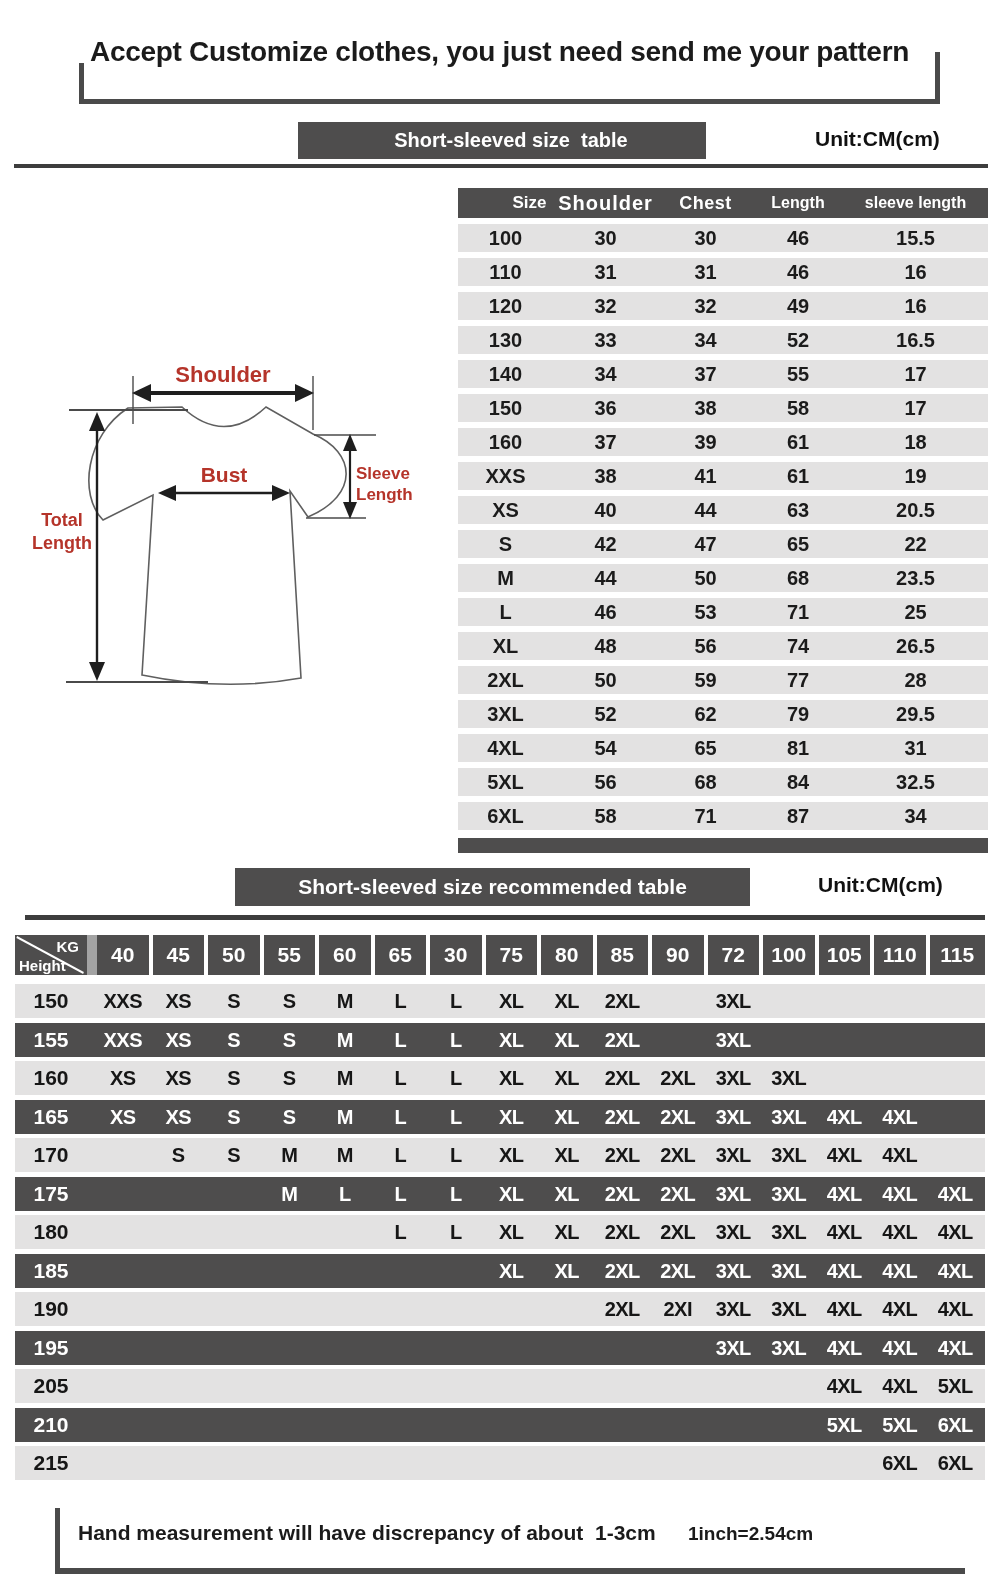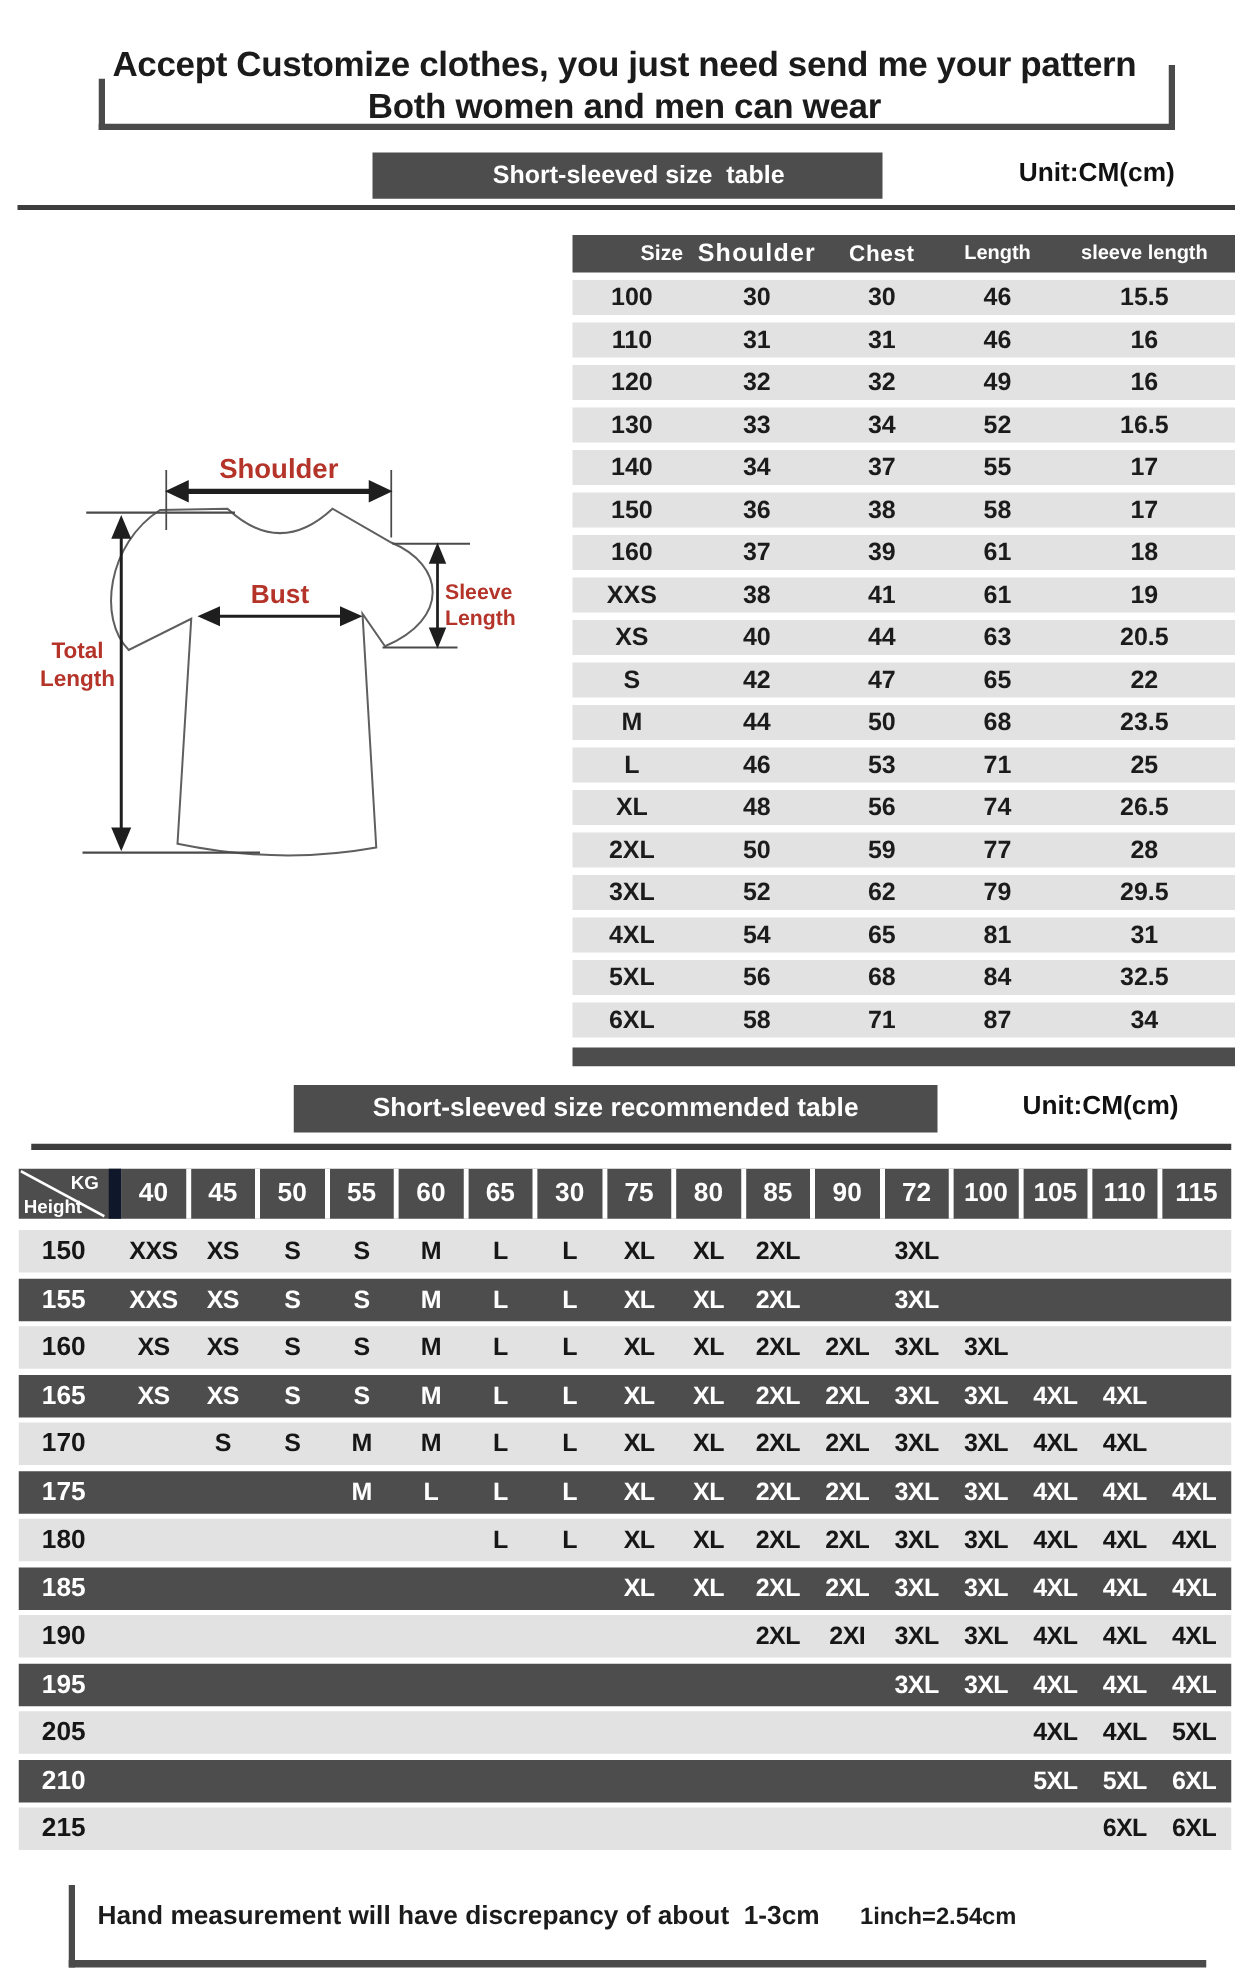--- a/index.html
+++ b/index.html
@@ -46,21 +46,21 @@
   .hc2{font-size:18px;letter-spacing:.5px;}
   .hc3{font-size:16px;}
   .hc4{font-size:16px;}
   .st-row{display:grid;grid-template-columns:95px 105px 95px 90px 145px;background:var(--rowbg);
           height:28px;line-height:28px;margin-top:6px;text-align:center;font-size:20px;font-weight:bold;}
   .st-endbar{margin-top:8px;height:15px;background:var(--dark);}
 
   
   #matrix{position:absolute;left:15px;top:935px;width:970px;}
   .mx-header{display:grid;grid-template-columns:82px repeat(16,55.5px);height:40px;margin-bottom:9px;}
-  .mx-corner{position:relative;background:var(--dark);border-right:10px solid #0f172a;box-sizing:border-box;}
+  .mx-corner{position:relative;background:var(--dark);border-right:10px solid #a3a3a3;box-sizing:border-box;}
   .mx-corner svg{position:absolute;left:0;top:0;width:100%;height:100%;}
   .mx-corner .kg{position:absolute;top:3px;right:8px;color:#fff;font-size:15px;font-weight:bold;}
   .mx-corner .hgt{position:absolute;bottom:1px;left:4px;color:#fff;font-size:15px;font-weight:bold;}
   .mx-hcell{background:var(--dark);color:#fff;font-size:21px;font-weight:bold;text-align:center;
             line-height:40px;border-right:4px solid #fff;box-sizing:border-box;}
   .mx-hcell:last-child{border-right:none;}
   .m-row{display:grid;grid-template-columns:82px repeat(16,55.5px);height:34px;line-height:34px;
          margin-bottom:4.5px;font-weight:bold;}
   .m-row:last-child{margin-bottom:0;}
   .m-row.light{background:var(--rowbg);color:#161616;}
@@ -72,21 +72,20 @@
   
   #note{position:absolute;left:78px;top:1521px;font-size:21px;font-weight:bold;white-space:pre;}
   #conv{position:absolute;left:688px;top:1523px;font-size:19px;font-weight:bold;}
 </style>
 </head>
 <body>
 
 <div class="page">
 
   <div class="title-line" id="title1">Accept Customize clothes, you just need send me your pattern</div>
-  <div class="title-line" id="title2">Both women and men can wear</div>
   <div class="bar" style="left:79px;top:63px;width:5px;height:41px;"></div>
   <div class="bar" style="left:935px;top:52px;width:5px;height:52px;"></div>
   <div class="bar" style="left:79px;top:99px;width:861px;height:5px;"></div>
 
   <div class="banner" id="banner1">Short-sleeved size  table</div>
   <div class="unit" id="unit1">Unit:CM(cm)</div>
   <div class="divider" id="divider1"></div>
 
   <svg id="diagram" width="420" height="372" viewBox="0 0 420 372">
 

